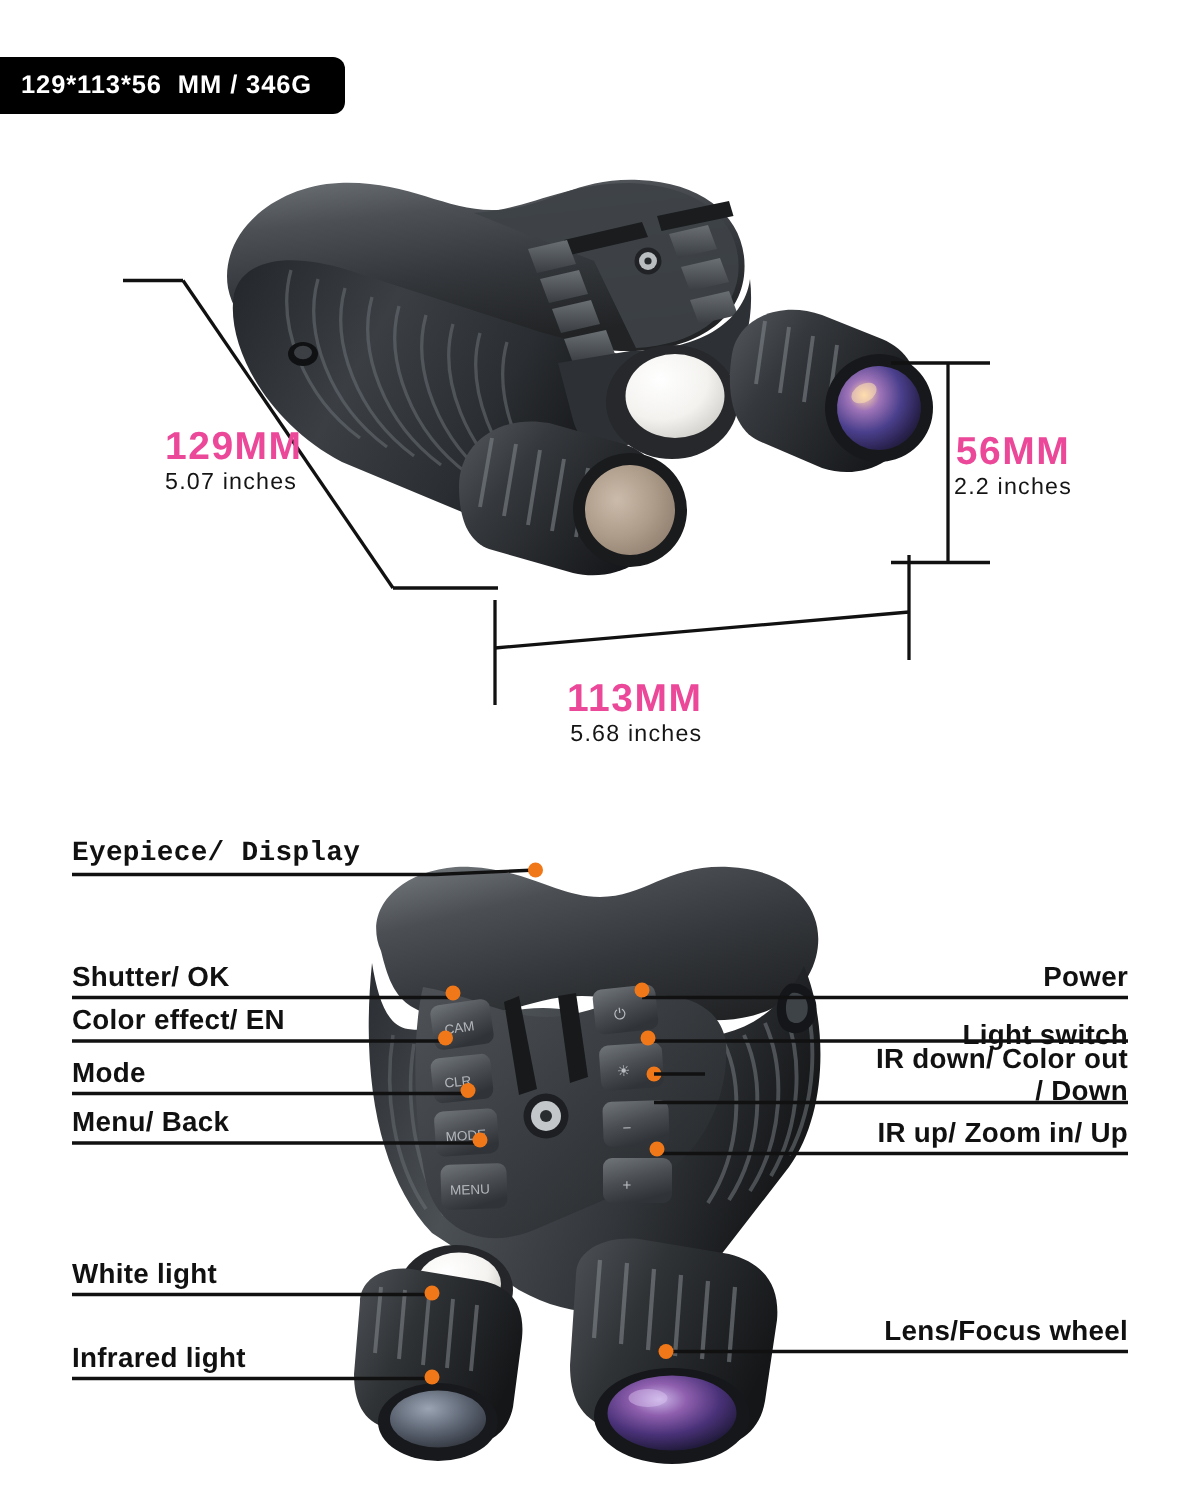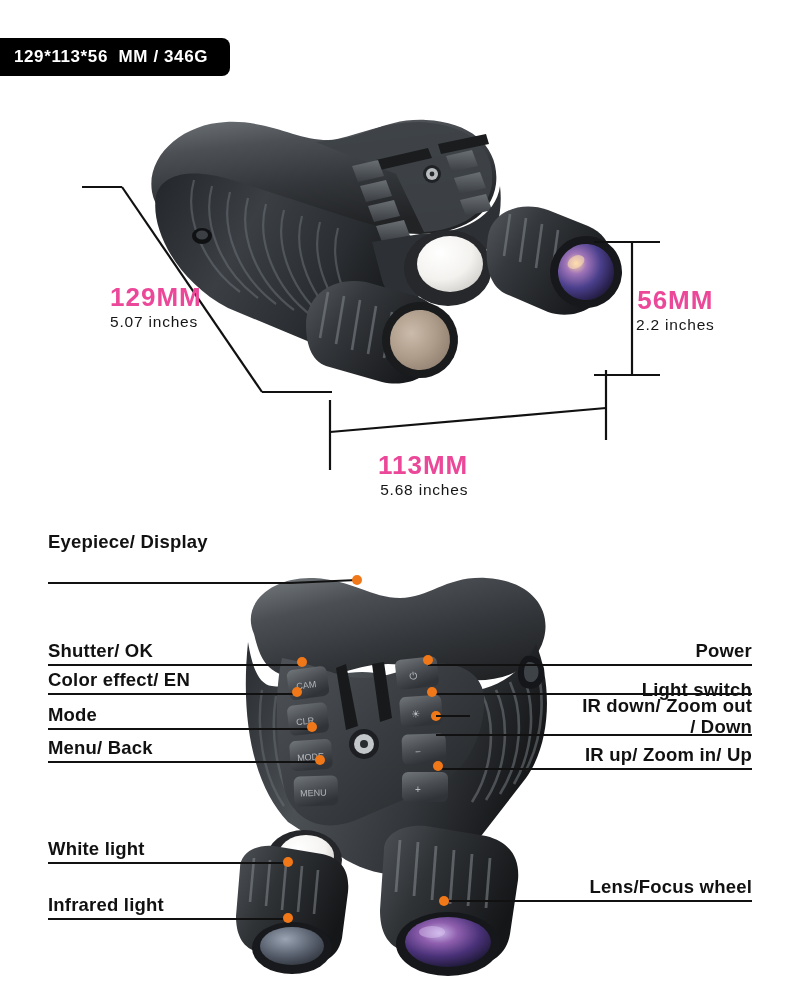--- a/index.html
+++ b/index.html
@@ -437,36 +437,36 @@
   <circle cx="436" cy="716" r="5" fill="#f07818"></circle>
   <line x1="436" y1="716" x2="470" y2="716" stroke="#111" stroke-width="2.2"></line>
 
   <line x1="438" y1="769" x2="752" y2="769" stroke="#111" stroke-width="2.2"></line>
   <circle cx="438" cy="766" r="5" fill="#f07818"></circle>
 
   <line x1="444" y1="901" x2="752" y2="901" stroke="#111" stroke-width="2.2"></line>
   <circle cx="444" cy="901" r="5" fill="#f07818"></circle>
 </svg>
 
-<div class="lbl" style="left:48px; top:532px;">Eyepiece/ Display</div>
+<div class="lbl" style="left:48px; top:559px;font-family:Liberation Mono, monospace;">Eyepiece/ Display</div>
 
 <div class="lbl" style="left:48px; top:641px;">Shutter/ OK</div>
 
 <div class="lbl" style="left:48px; top:670px;">Color effect/ EN</div>
 
 <div class="lbl" style="left:48px; top:705px;">Mode</div>
 
 <div class="lbl" style="left:48px; top:738px;">Menu/ Back</div>
 
 <div class="lbl" style="left:48px; top:839px;">White light</div>
 
 <div class="lbl" style="left:48px; top:895px;">Infrared light</div>
 
 <div class="lbl right" style="right:48px; top:641px;">Power</div>
 
 <div class="lbl right" style="right:48px; top:670px;margin-top:10px;">Light switch</div>
 
-<div class="lbl right" style="right:48px; top:696px;">IR down/ Zoom out
+<div class="lbl right" style="right:48px; top:696px;">IR down/ Color out
 / Down</div>
 
 <div class="lbl right" style="right:48px; top:745px;">IR up/ Zoom in/ Up</div>
 
 <div class="lbl right" style="right:48px; top:877px;">Lens/Focus wheel</div>
 
 </body></html>

